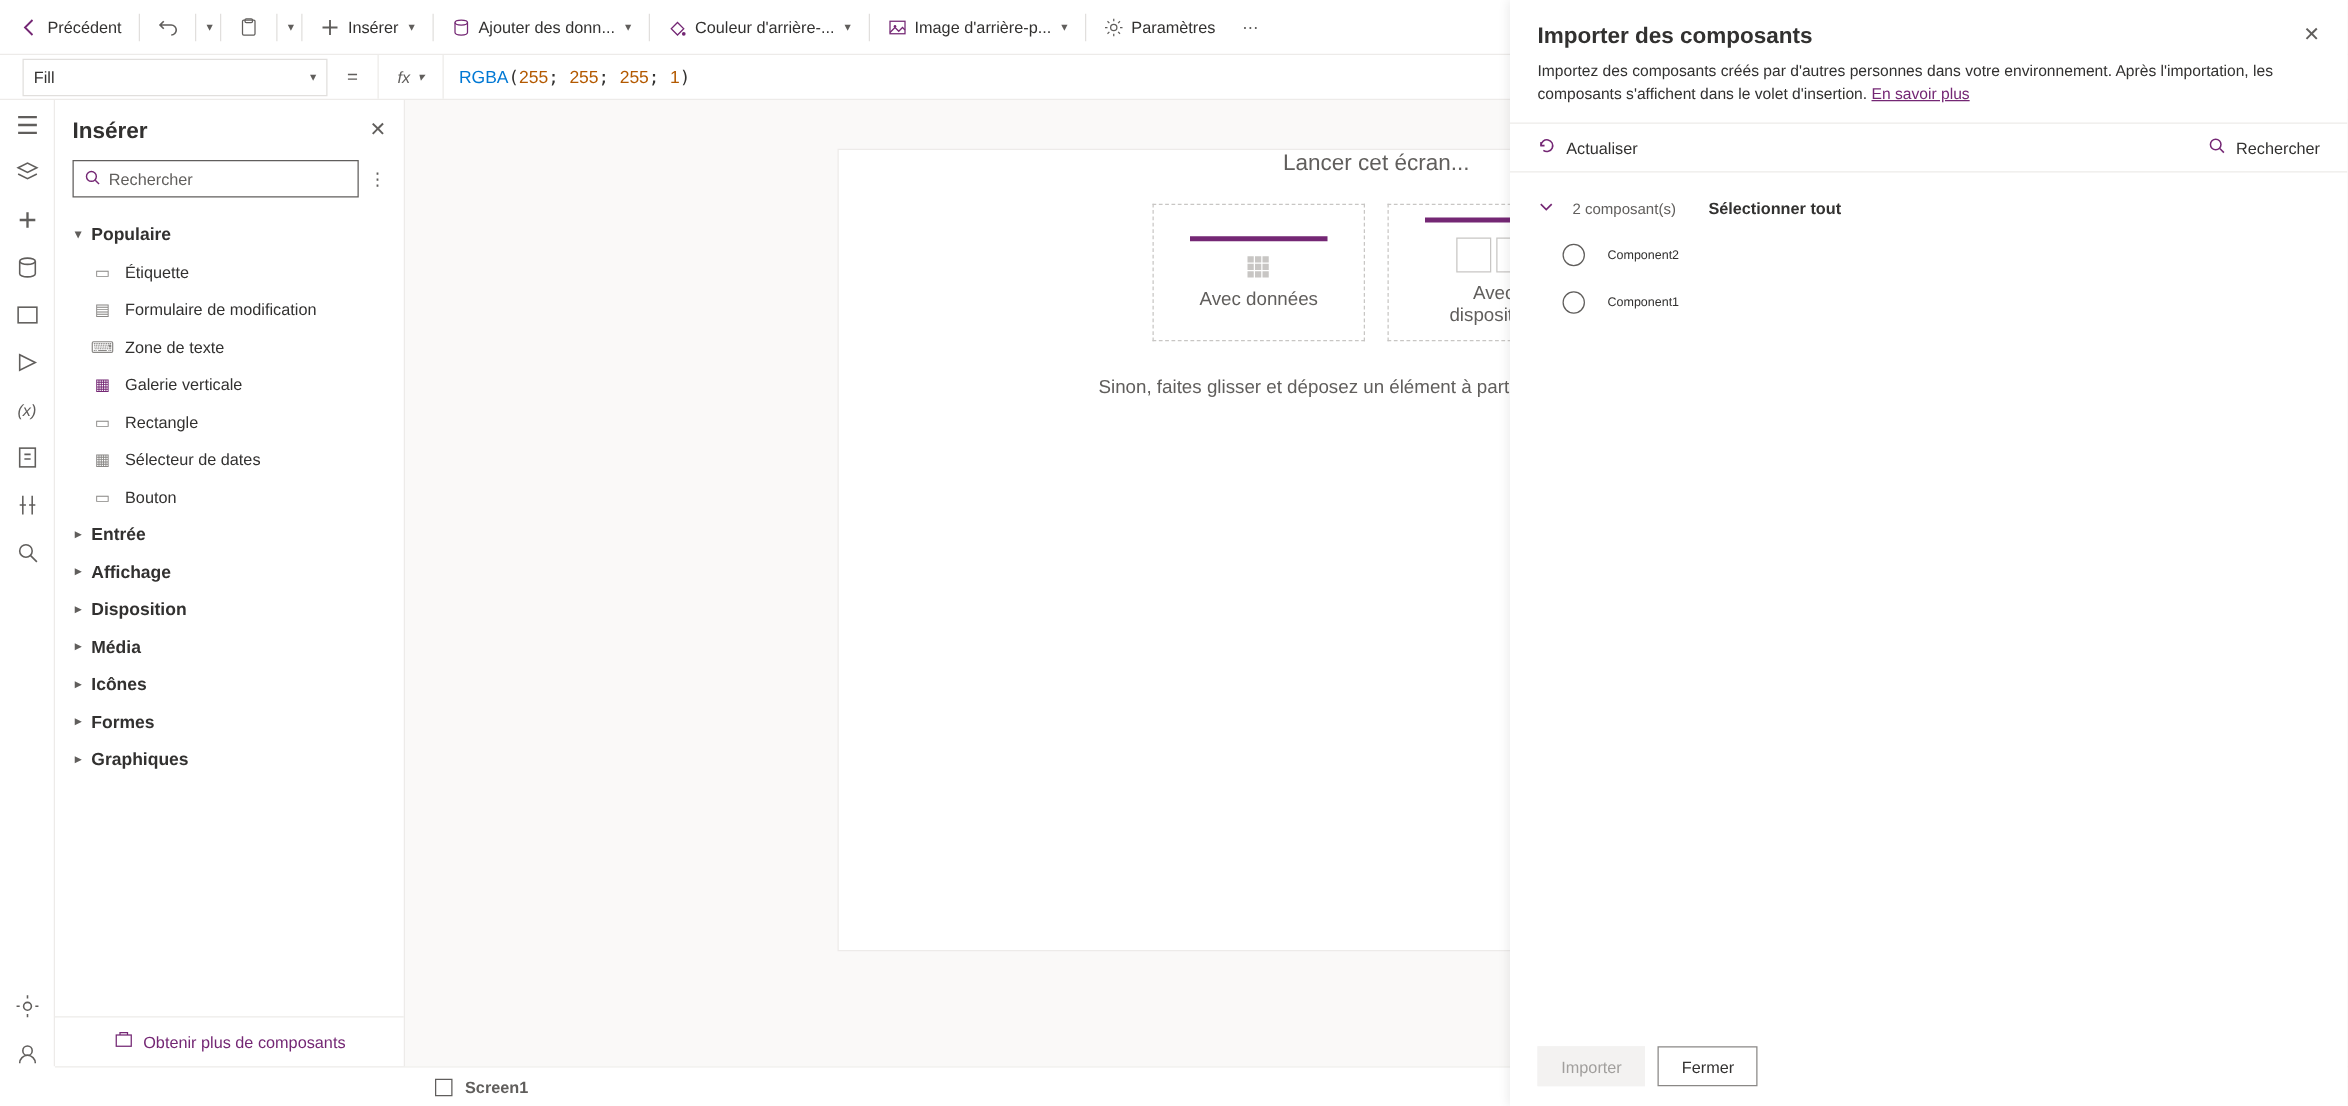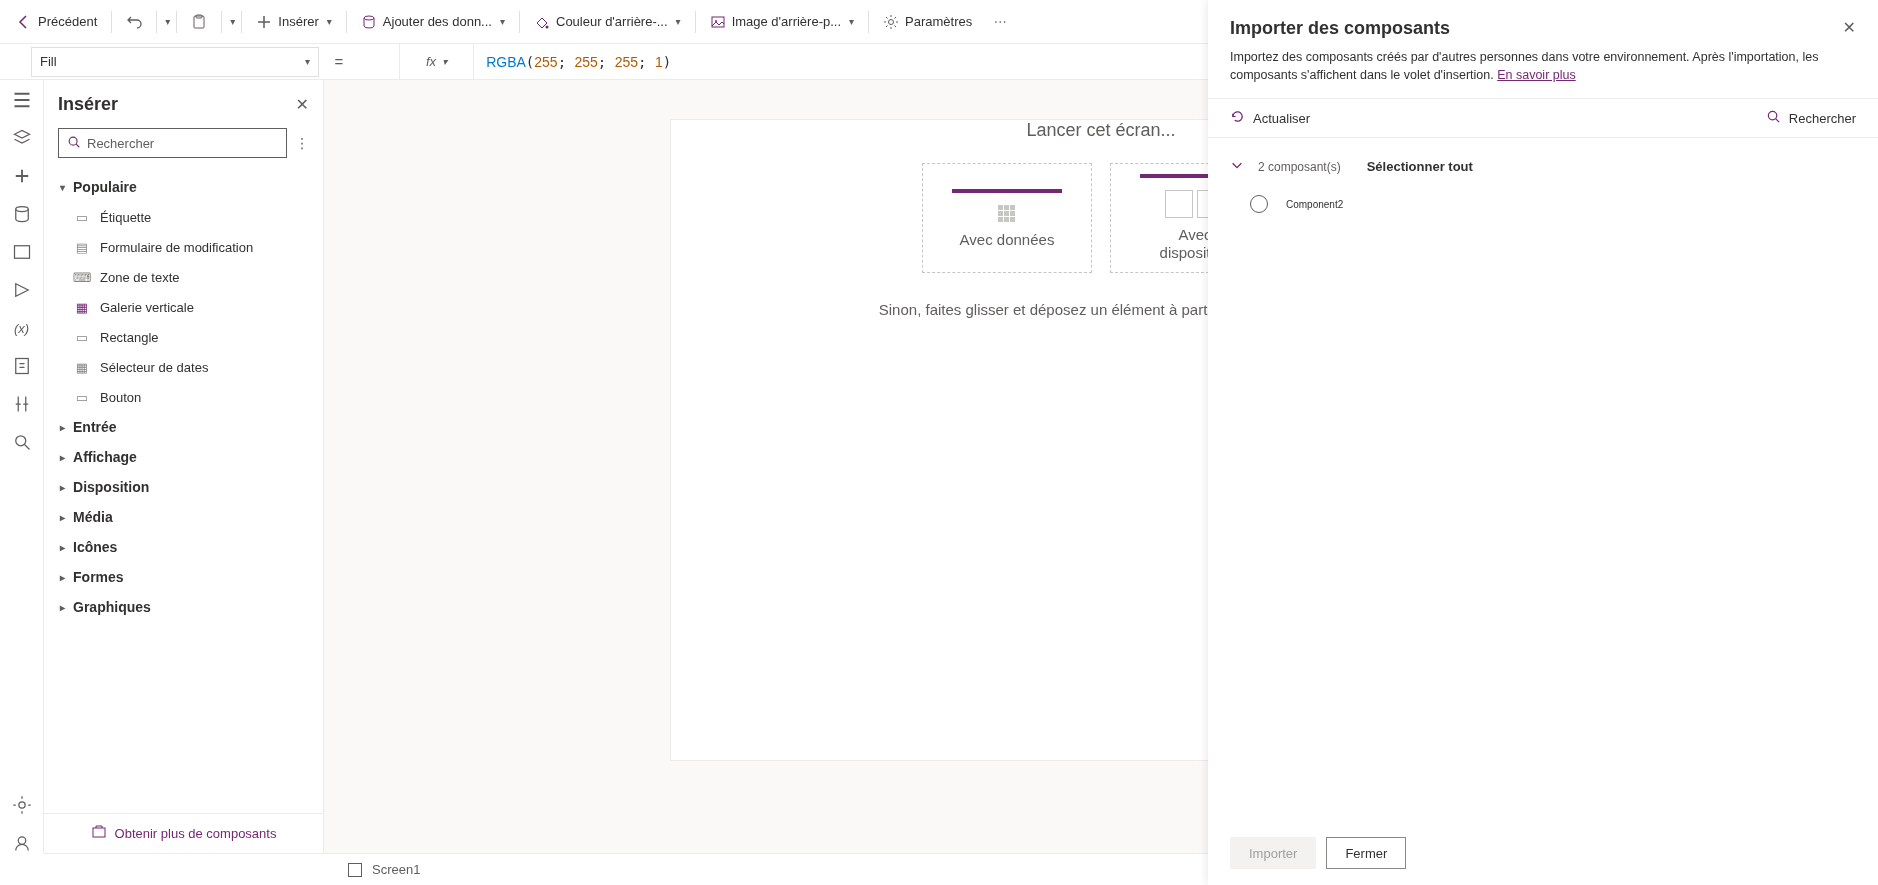--- a/index.html
+++ b/index.html
@@ -9,23 +9,23 @@
   .toolbar { height:44px; border-bottom:1px solid #edebe9; display:flex; align-items:center; padding:0 8px; gap:4px;}
   .toolbar .tb-item { display:flex; align-items:center; gap:6px; padding:5px 8px; border-radius:2px; color:#323130; font-size:13px; }
   .toolbar .sep { width:1px; height:22px; background:#e1dfdd; margin:0 2px;}
   .tb-icon { width:16px; height:16px; display:flex; align-items:center; justify-content:center; color:#605e5c;}
   .tb-icon svg{ width:16px;height:16px;}
   .chev { color:#605e5c; font-size:10px; margin-left:2px;}
   .back-arrow{ color:#742774; }
   
   
   .formula-bar { height:36px; border-bottom:1px solid #edebe9; display:flex; align-items:center;}
-  .prop-dd { width:288px; height:30px; border:1px solid #e1dfdd; margin-left:31px; display:flex; align-items:center; padding:0 8px; justify-content:space-between; font-size:13px; color:#323130;}
+  .prop-dd { width:244px; height:30px; border:1px solid #e1dfdd; margin-left:18px; display:flex; align-items:center; padding:0 8px; justify-content:space-between; font-size:13px; color:#323130;}
   .eq { width:40px; text-align:center; color:#605e5c; font-size:15px;}
-  .fx { display:flex; align-items:center; gap:4px; padding:0 26px; border-left:1px solid #edebe9; border-right:1px solid #edebe9; height:100%; font-style:italic; color:#605e5c;margin-left:40px;}
+  .fx { display:flex; align-items:center; gap:4px; padding:0 15px; border-left:1px solid #edebe9; border-right:1px solid #edebe9; height:100%; font-style:italic; color:#605e5c;}
   .formula-text { padding:0 12px; font-family: Consolas, monospace; font-size:14px;}
   .fn-name{ color:#0078d4;}
   .num{ color:#b35900;}
   
   
   .main { display:flex; height:calc(100% - 44px - 36px - 32px);}
   .left-rail { width:44px; border-right:1px solid #edebe9; display:flex; flex-direction:column; align-items:center; padding-top:10px; gap:18px;}
   .left-rail .rail-icon{ width:20px; height:20px; color:#605e5c; display:flex; align-items:center; justify-content:center;}
   .left-rail .spacer{ flex:1;}
   
@@ -43,21 +43,21 @@
   
   .canvas-area{ flex:1; background:#faf9f8; display:flex; align-items:flex-start; justify-content:center; padding:40px 0; overflow:hidden;}
   .canvas{ width:860px; height:640px; background:#fff; box-shadow:0 0 0 1px #edebe9; display:flex; flex-direction:column; align-items:center; justify-content:flex-start;}
   .canvas-prompt{ color:#605e5c; font-size:18px; margin-bottom:22px;}
   .card-row{ display:flex; gap:18px;}
   .card{ width:170px; height:110px; border:1px dashed #c8c6c4; display:flex; flex-direction:column; align-items:center; justify-content:center; color:#605e5c; font-size:15px; gap:8px;}
   .canvas-sub{ margin-top:28px; color:#605e5c; font-size:15px;}
   .canvas-sub a{ color:#742774; text-decoration:none;}
   
   
-  .status{ height:32px; border-top:1px solid #edebe9; display:flex; align-items:center; padding:0 14px; gap:10px; font-size:13px; color:#605e5c;}
+  .status{ height:32px; border-top:1px solid #edebe9; display:flex; align-items:center; padding:0 14px; gap:10px; font-size:13px; color:#605e5c;font-weight:bold;}
   .status .sicon{width:14px;height:14px;border:1px solid #605e5c;}
   
   
   .flyout{ position:absolute; top:0; right:0; width:670px; height:100%; background:#fff; box-shadow:-2px 0 8px rgba(0,0,0,.08); display:flex; flex-direction:column; z-index:10;}
   .fly-header{ padding:18px 22px 10px 22px; display:flex; justify-content:space-between; align-items:flex-start;}
   .fly-title{ font-size:18px; font-weight:600;}
   .fly-desc{ padding:0 22px 14px 22px; font-size:12.5px; color:#323130; line-height:1.4;}
   .fly-desc a{ color:#742774;}
   .fly-toolbar{ display:flex; justify-content:space-between; padding:10px 22px; border-top:1px solid #edebe9; border-bottom:1px solid #edebe9;}
   .fly-tb-btn{ display:flex; align-items:center; gap:8px; color:#323130; font-size:13px;}
@@ -424,20 +424,24 @@
             <path d="M3 6 L8 11 L13 6" stroke="currentColor" fill="none" stroke-width="1.5"></path>
           </svg>
       </span>
       <span class="lib-meta">2 composant(s)</span>
       <span class="lib-select">Sélectionner tout</span>
     </div>
     <div class="comp-row">
       <span class="radio"></span>
       <span>Component2</span>
     </div>
+    <div class="comp-row">
+      <span class="radio"></span>
+      <span>Component1</span>
+    </div>
   </div>
   <div class="fly-footer">
     <div class="btn primary">
         <span>Importer</span>
       </div>
     <div class="btn">
         <span>Fermer</span>
       </div>
   </div>
 </div>

